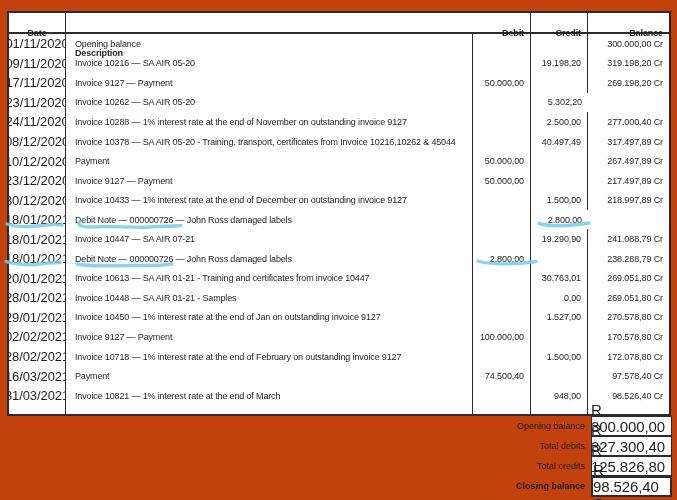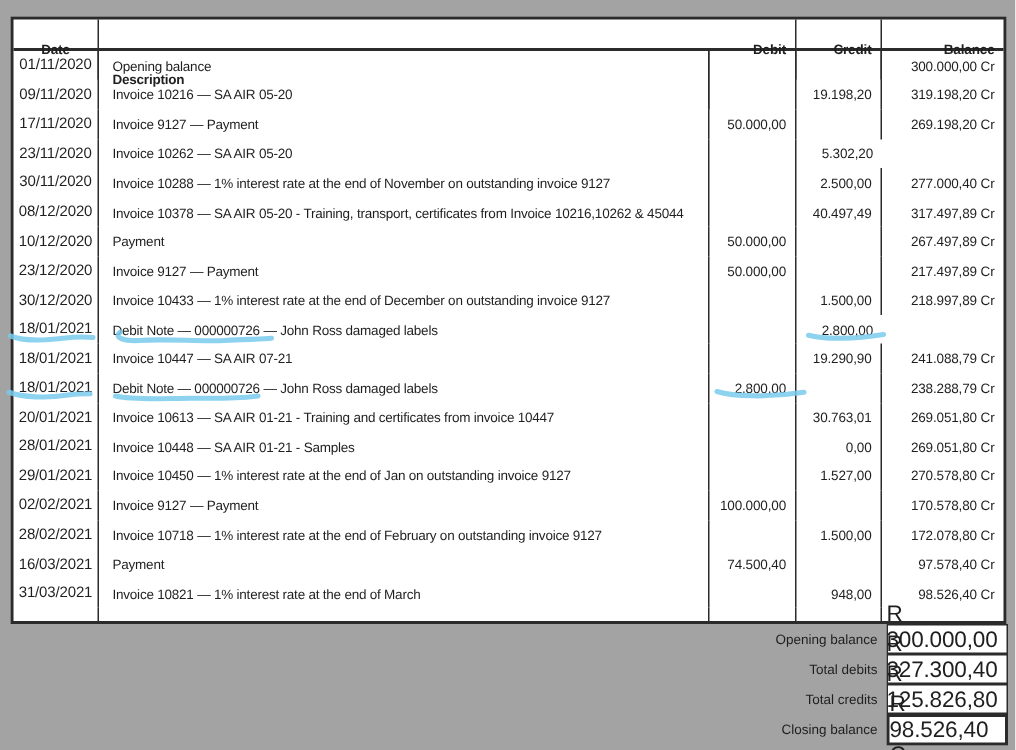--- a/index.html
+++ b/index.html
@@ -1,17 +1,17 @@
 <!DOCTYPE html>
 <html style="--hl: #79cbec;"><head>
 <meta charset="utf-8">
 <style>
   html,body{margin:0;padding:0;background:#ffffff;}
   .page{
-    position:relative;width:677px;height:500px;background:#a3a3a3;overflow:hidden;
+    position:relative;width:677px;height:500px;background:#c2410c;overflow:hidden;
     font-family:"Liberation Sans", sans-serif;color:#1f1f1f;
   }
   
   .ledger{
     position:absolute;left:7px;top:11px;width:664px;height:405px;
     box-sizing:border-box;border:2px solid #2b2b2b;background:#fff;
     display:flex;flex-direction:column;
   }
   .lrow{
     display:grid;
@@ -21,37 +21,37 @@
   }
   .lrow > div{
     height:100%;box-sizing:border-box;border-right:1px solid #2b2b2b;
     display:flex;align-items:center;overflow:hidden;white-space:nowrap;
   }
   .lrow > div:last-child{border-right:none;}
   .lhead{height:19px;border-bottom:2px solid #2b2b2b;}
   .lhead > div{font-weight:bold;font-size:9px;}
   .lbody-row{height:19.55px;}
   .lfill{flex:1 1 auto;}
-  .c-date{justify-content:center;font-size:10px;letter-spacing:-0.1px;}
+  .c-date{justify-content:center;font-size:13px;letter-spacing:-0.1px;}
   .c-desc{justify-content:flex-start;padding-left:9px;font-size:9px;letter-spacing:-0.15px;}
   .c-num{justify-content:flex-end;padding-right:6px;font-size:9px;letter-spacing:-0.1px;}
   .lhead .c-desc{padding-left:9px;margin-top:40px;}
   
   .summary{
     position:absolute;left:0;top:416px;width:672px;
     display:flex;flex-direction:column;align-items:flex-end;
   }
   .summary-row{display:flex;align-items:center;justify-content:flex-end;height:20px;}
   .summary-label{font-size:9px;padding-right:6px;}
   .summary-box{
     width:81px;height:20px;box-sizing:border-box;border:1px solid #2b2b2b;
     display:flex;align-items:center;justify-content:flex-end;
     padding-right:6px;font-size:15px;background:#fff;letter-spacing:-0.1px;
   }
-  .summary-row.bold .summary-label{font-weight:normal;}
+  .summary-row.bold .summary-label{font-weight:bold;}
   .summary-row.bold .summary-box{border-width:2px;font-weight:normal;height:21px;}
   
   .marks{position:absolute;left:0;top:0;pointer-events:none;}
   .marks path{fill:none;stroke:var(--hl,#79cbec);stroke-width:3.4;stroke-linecap:round;opacity:0.85;}
 </style>
 </head>
 <body>
 
 <div class="page">
 
@@ -85,21 +85,21 @@
           <div class="c-num"></div>
           <div class="c-num">269.198,20 Cr</div>
         </div>
         <div class="lrow lbody-row">
           <div class="c-date">23/11/2020</div>
           <div class="c-desc">Invoice 10262 — SA AIR 05-20</div>
           <div class="c-num"></div>
           <div class="c-num">5.302,20</div>
         </div>
         <div class="lrow lbody-row">
-          <div class="c-date">30/11/2020</div>
+          <div class="c-date">24/11/2020</div>
           <div class="c-desc">Invoice 10288 — 1% interest rate at the end of November on outstanding invoice 9127</div>
           <div class="c-num"></div>
           <div class="c-num">2.500,00</div>
           <div class="c-num">277.000,40 Cr</div>
         </div>
         <div class="lrow lbody-row">
           <div class="c-date">08/12/2020</div>
           <div class="c-desc">Invoice 10378 — SA AIR 05-20 - Training, transport, certificates from Invoice 10216,10262 &amp; 45044</div>
           <div class="c-num"></div>
           <div class="c-num">40.497,49</div>

